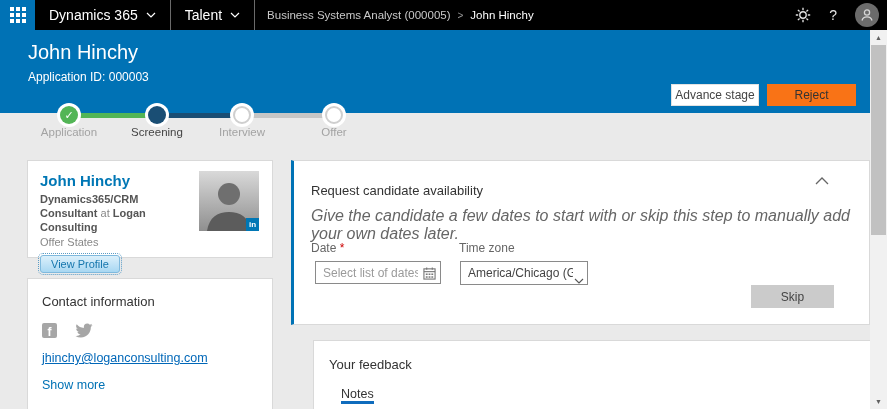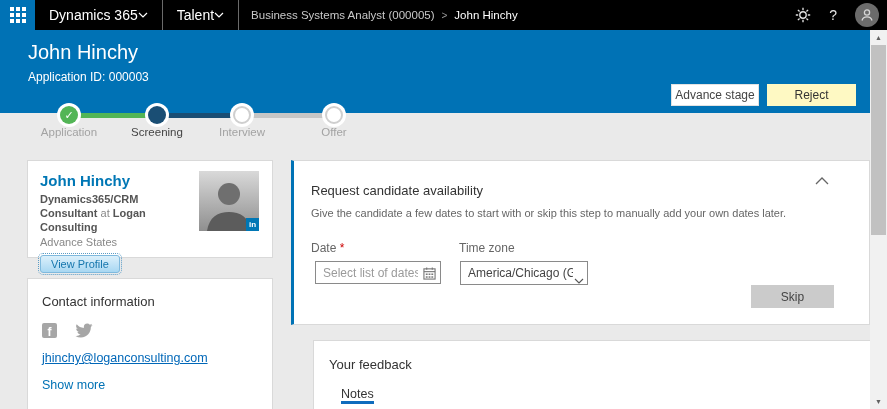--- a/index.html
+++ b/index.html
@@ -4,38 +4,38 @@
 <style>
   * { margin:0; padding:0; box-sizing:border-box; }
   body { font-family: "Liberation Sans", "DejaVu Sans", sans-serif; background:#fff; }
   .screen { position:relative; width:887px; height:409px; overflow:hidden; background:#eaeaea; }
 
   
   .topbar { position:absolute; left:0; top:0; width:887px; height:30px; background:#000; display:flex; align-items:stretch; z-index:30; }
   .waffle { width:35px; height:30px; background:#0072b5; display:flex; align-items:center; justify-content:center; cursor:pointer; }
   .waffle-grid { display:grid; grid-template-columns:repeat(3,4px); grid-template-rows:repeat(3,4px); gap:2px; }
   .waffle-grid span { background:#fff; }
-  .tb-item { display:flex; align-items:center; gap:0; color:#fff; font-size:14px; padding:0 14px; cursor:pointer; }
+  .tb-item { display:flex; align-items:center; gap:8px; color:#fff; font-size:14px; padding:0 14px; cursor:pointer; }
   .tb-sep { width:1px; background:#6a6a6a; margin:0; }
   .breadcrumb { display:flex; align-items:center; gap:7px; font-size:11.5px; padding:0 12px; }
   .bc-parent { color:#c8c8c8; cursor:pointer; }
   .bc-sep { color:#999; font-size:10px; }
   .bc-current { color:#fff; }
   .tb-right { margin-left:auto; display:flex; align-items:center; gap:18px; padding-right:8px; }
   .help-icon { color:#e5e5e5; font-size:14px; cursor:pointer; }
   .avatar { width:24px; height:24px; border-radius:50%; background:#6b6b6b; display:flex; align-items:center; justify-content:center; cursor:pointer; }
 
   
   .blue-header { position:absolute; left:0; top:30px; width:887px; height:83px; background:#0072b5; z-index:5; }
   .page-title { position:absolute; left:28px; top:11px; color:#fff; font-size:20px; font-weight:400; }
   .page-subtitle { position:absolute; left:28px; top:40px; color:#fff; font-size:12px; }
   .header-actions { position:absolute; right:31px; top:54px; display:flex; gap:8px; }
   .btn { font-size:12px; height:22px; display:flex; align-items:center; justify-content:center; cursor:pointer; font-family:inherit; border:none; }
   .btn-advance { width:88px; background:#fff; color:#444; border:1px solid #e2e2e2; }
-  .btn-reject { width:89px; background:#fef9c3; color:#333; }
+  .btn-reject { width:89px; background:#f97316; color:#333; }
 
   
   .stepper { position:absolute; left:0; top:0; width:887px; height:150px; z-index:10; pointer-events:none; }
   .stage-line { position:absolute; height:5px; top:113px; }
   .line-complete { background:#53b556; }
   .line-current { background:#1a4e74; }
   .line-upcoming { background:#c6c6c6; }
   .stage-dot { position:absolute; top:106px; width:18px; height:18px; border-radius:50%; box-shadow:0 0 0 3px #fff; pointer-events:auto; cursor:pointer; }
   .dot-complete { background:#53b556; color:#fff; font-size:11px; display:flex; align-items:center; justify-content:center; }
   .dot-current { background:#1a4e74; }
@@ -64,21 +64,21 @@
   .fb-icon { width:15px; height:15px; background:#a6a6a6; border-radius:2px; color:#fff; font-size:12px; font-weight:bold; display:flex; align-items:flex-end; justify-content:center; line-height:1; cursor:pointer; }
   .contact-phone { margin-top:16px; font-size:12.5px; color:#666; }
   .contact-email { margin-top:13px; font-size:12.5px; }
   .contact-email a { color:#0067b8; text-decoration:underline; cursor:pointer; }
   .show-more { margin-top:13px; font-size:12.5px; color:#0072b5; cursor:pointer; }
 
   
   .avail-card { left:291px; top:160px; width:579px; height:165px; border-left:3px solid #0072b5; }
   .collapse-btn { position:absolute; right:40px; top:10px; cursor:pointer; }
   .avail-heading { position:absolute; left:17px; top:22px; font-size:13px; color:#333; }
-  .avail-desc { position:absolute; left:17px; top:46px; font-size:11px; color:#666; }
+  .avail-desc { position:absolute; left:17px; top:46px; font-size:16px; color:#666;font-style:italic; }
   .field-label { font-size:12px; color:#666; }
   .req { color:#c00; }
   .date-group { position:absolute; left:17px; top:80px; }
   .tz-group { position:absolute; left:165px; top:80px; }
   .date-input-wrap { position:relative; margin-top:6px; margin-left:4px; width:126px; }
   .text-input { width:126px; height:23px; border:1px solid #8a8a8a; font-size:12px; color:#333; padding:0 22px 0 7px; font-family:inherit; }
   .text-input::placeholder { color:#9a9a9a; }
   .cal-icon { position:absolute; right:5px; top:5px; cursor:pointer; }
   .tz-select { position:relative; margin-top:6px; margin-left:1px; width:128px; height:24px; border:1px solid #8a8a8a; background:#fff; cursor:pointer; display:flex; align-items:center; }
   .tz-value { font-size:12px; color:#444; padding-left:7px; white-space:nowrap; overflow:hidden; width:112px; }
@@ -175,21 +175,21 @@
 
     <div class="stage-label" style="left:19px;">Application</div>
     <div class="stage-label current" style="left:107px;">Screening</div>
     <div class="stage-label" style="left:192px;">Interview</div>
     <div class="stage-label" style="left:284px;">Offer</div>
   </div>
 
   <div class="card profile-card">
     <div class="li-name">John Hinchy</div>
     <div class="li-title"><span>Dynamics365/CRM Consultant</span><span class="li-at"> at </span><span>Logan Consulting</span></div>
-    <div class="li-location">Advance States</div>
+    <div class="li-location">Offer States</div>
     <button class="view-profile">View Profile</button>
     <div class="photo">
       <svg width="60" height="60" viewBox="0 0 60 60">
         <circle cx="30" cy="23" r="11" fill="#6f6f6f"></circle>
         <path d="M8 60c2-14 11-19 22-19s20 5 22 19z" fill="#5c5c5c"></path>
       </svg>
     </div>
     <div class="li-badge">in</div>
   </div>
 

